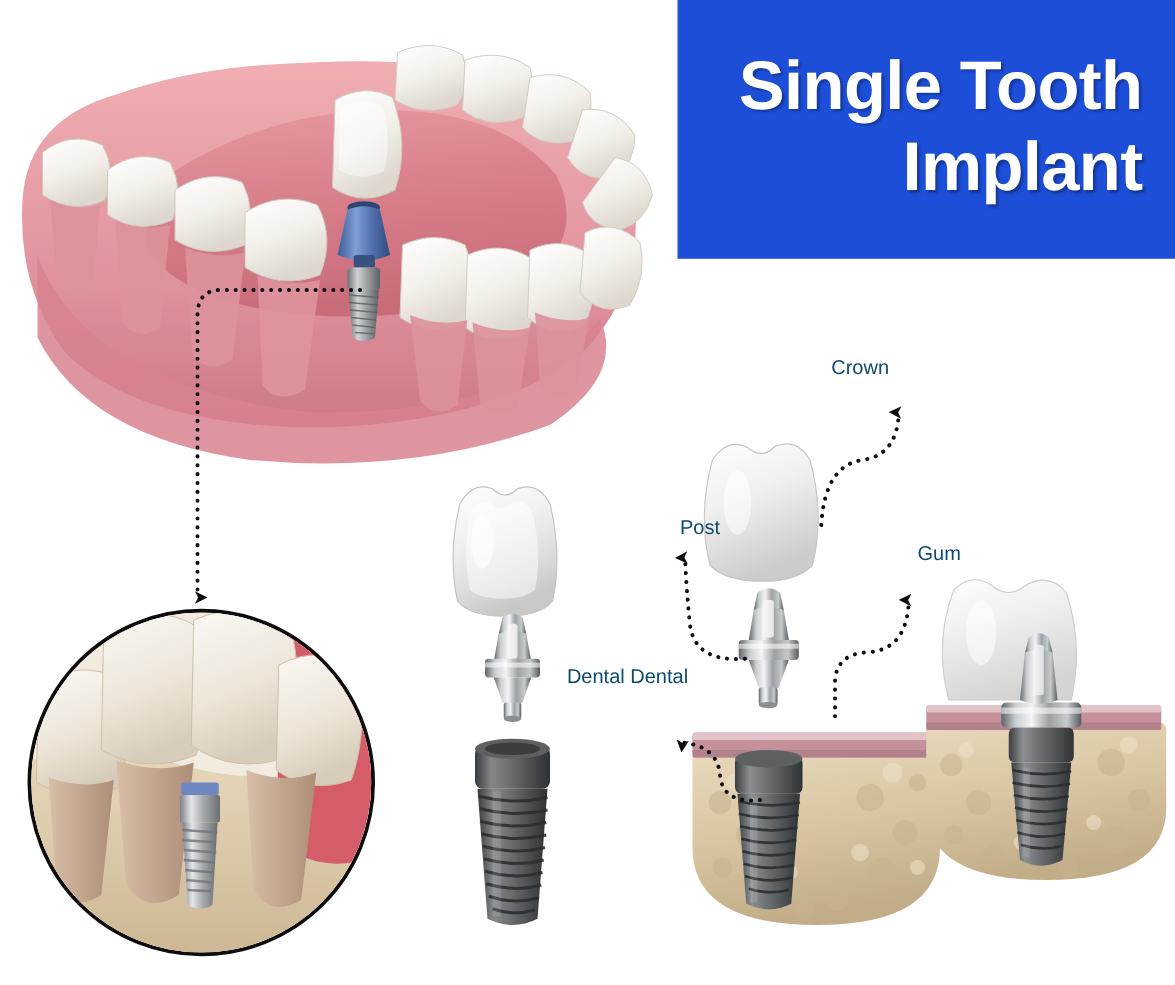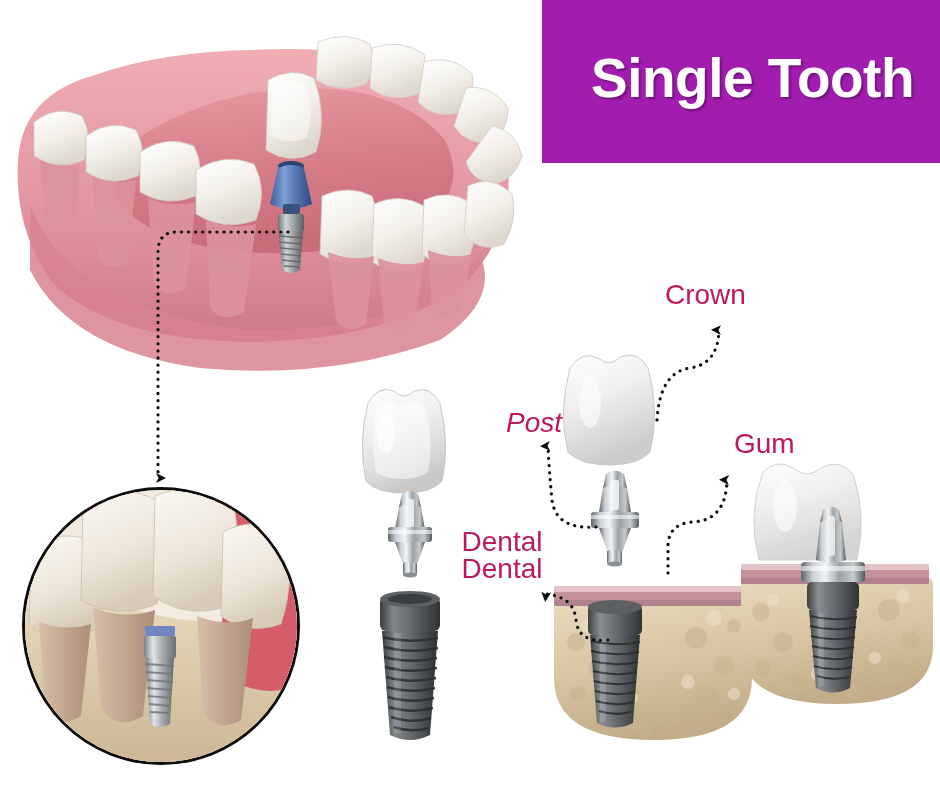--- a/index.html
+++ b/index.html
@@ -16,44 +16,44 @@
     width: 940px;
     height: 788px;
     background: #ffffff;
     overflow: hidden;
   }
   .abs { position: absolute; }
 
   
   #title-banner {
     left: 542px; top: 0px;
-    width: 398px; height: 163px;
-    background: #a21caf;
+    width: 398px; height: 207px;
+    background: #1d4ed8;
     display: flex;
     flex-direction: column;
     align-items: flex-end;
     justify-content: center;
     box-sizing: border-box;
     padding: 0 26px 6px 18px;
   }
   .title-line {
     color: #ffffff;
     font-weight: bold;
     font-size: 55px;
     line-height: 1.18;
     letter-spacing: -0.5px;
     text-align: right;
     white-space: nowrap;
     text-shadow: 2px 2px 2px rgba(0,0,0,0.30);
   }
 
   
   .callout {
-    color: #be185d;
-    font-size: 28px;
+    color: #0c4a6e;
+    font-size: 16px;
     line-height: 27px;
     white-space: nowrap;
   }
   .callout.two-line { white-space: normal; text-align: center; }
 
   
   #vector-layer { left: 0; top: 0; width: 940px; height: 788px; pointer-events: none; }
 
   
   #circle-inset {
@@ -495,23 +495,24 @@
 
     <path d="M596 527 Q556 530 552 500 Q549 470 548 446" fill="none" stroke="#0d0d0d" stroke-width="3.2" stroke-linecap="round" stroke-dasharray="0.1 7" marker-end="url(#arrUp)"></path>
 
     <path d="M668 573 L668 545 Q669 524 692 522 Q726 521 727 480" fill="none" stroke="#0d0d0d" stroke-width="3.2" stroke-linecap="round" stroke-dasharray="0.1 7" marker-end="url(#arrUp)"></path>
 
     <path d="M608 640 Q578 643 576 620 Q574 597 546 594" fill="none" stroke="#0d0d0d" stroke-width="3.2" stroke-linecap="round" stroke-dasharray="0.1 7" marker-end="url(#arrLeft)"></path>
   </svg>
 
   <div class="abs callout" style="left:665px; top:281px;">Crown</div>
 
-  <div class="abs callout" style="left:506px; top:409px;font-style:italic;">Post</div>
+  <div class="abs callout" style="left:544px; top:409px;">Post</div>
 
   <div class="abs callout" style="left:702px; top:430px;margin-left:32px;">Gum</div>
 
   <div class="abs callout two-line" style="left:452px; top:528px; width:100px;">Dental Dental</div>
 
   <div id="title-banner" class="abs">
     <div class="title-line">Single Tooth</div>
+    <div class="title-line">Implant</div>
   </div>
 
 </div>
 
 </body></html>

